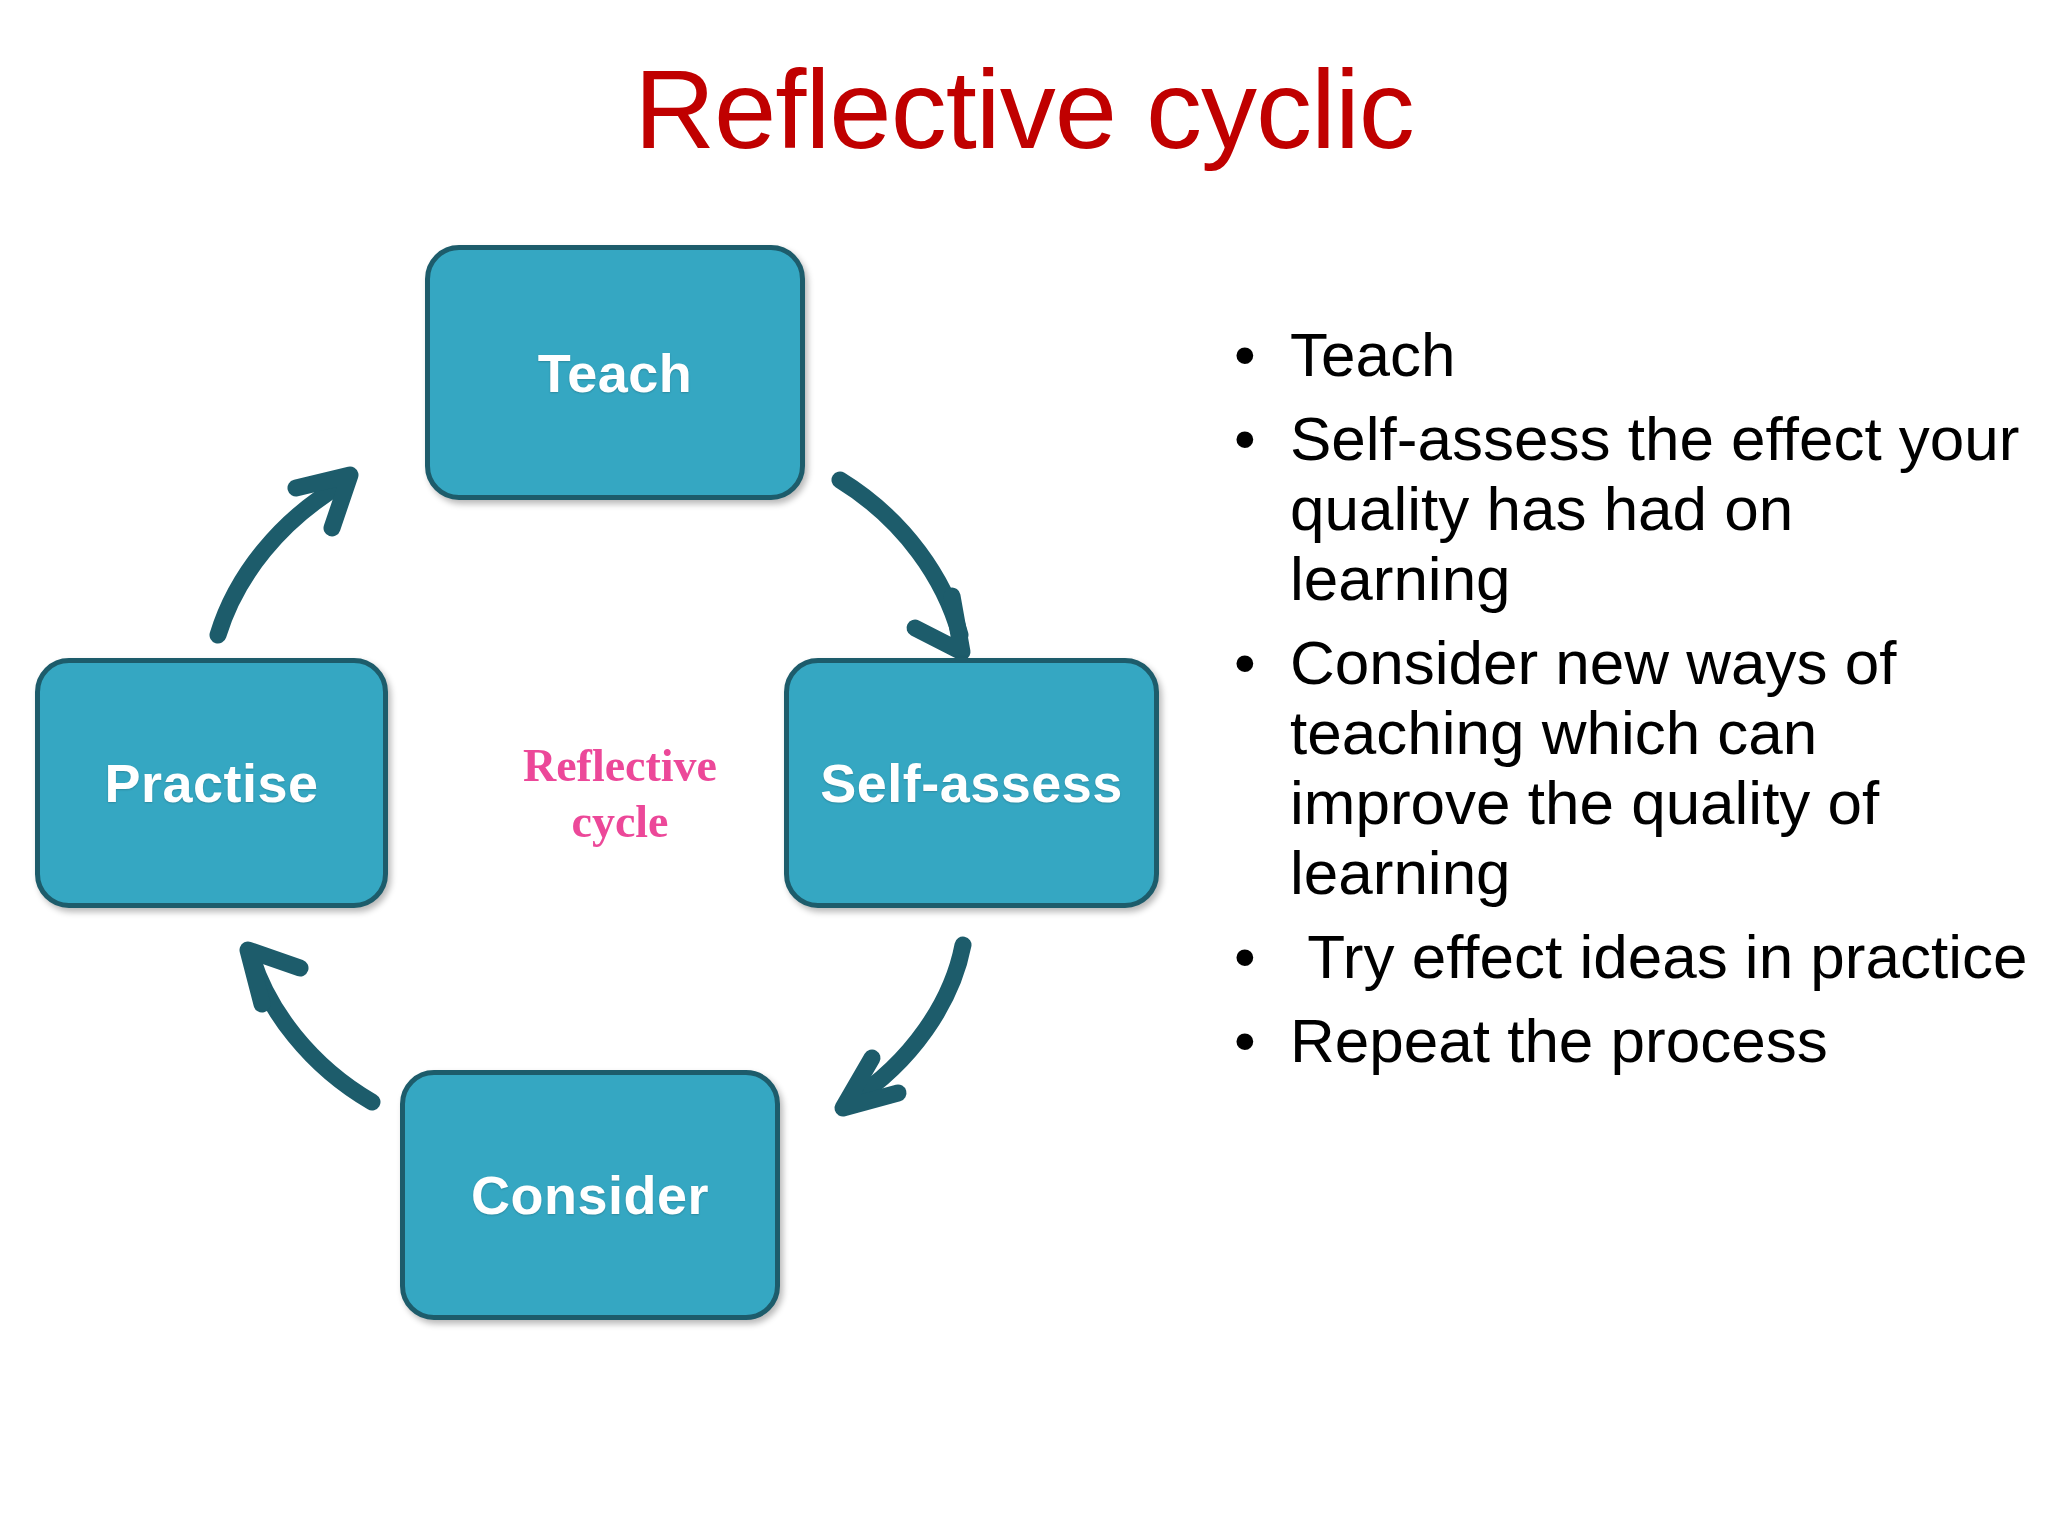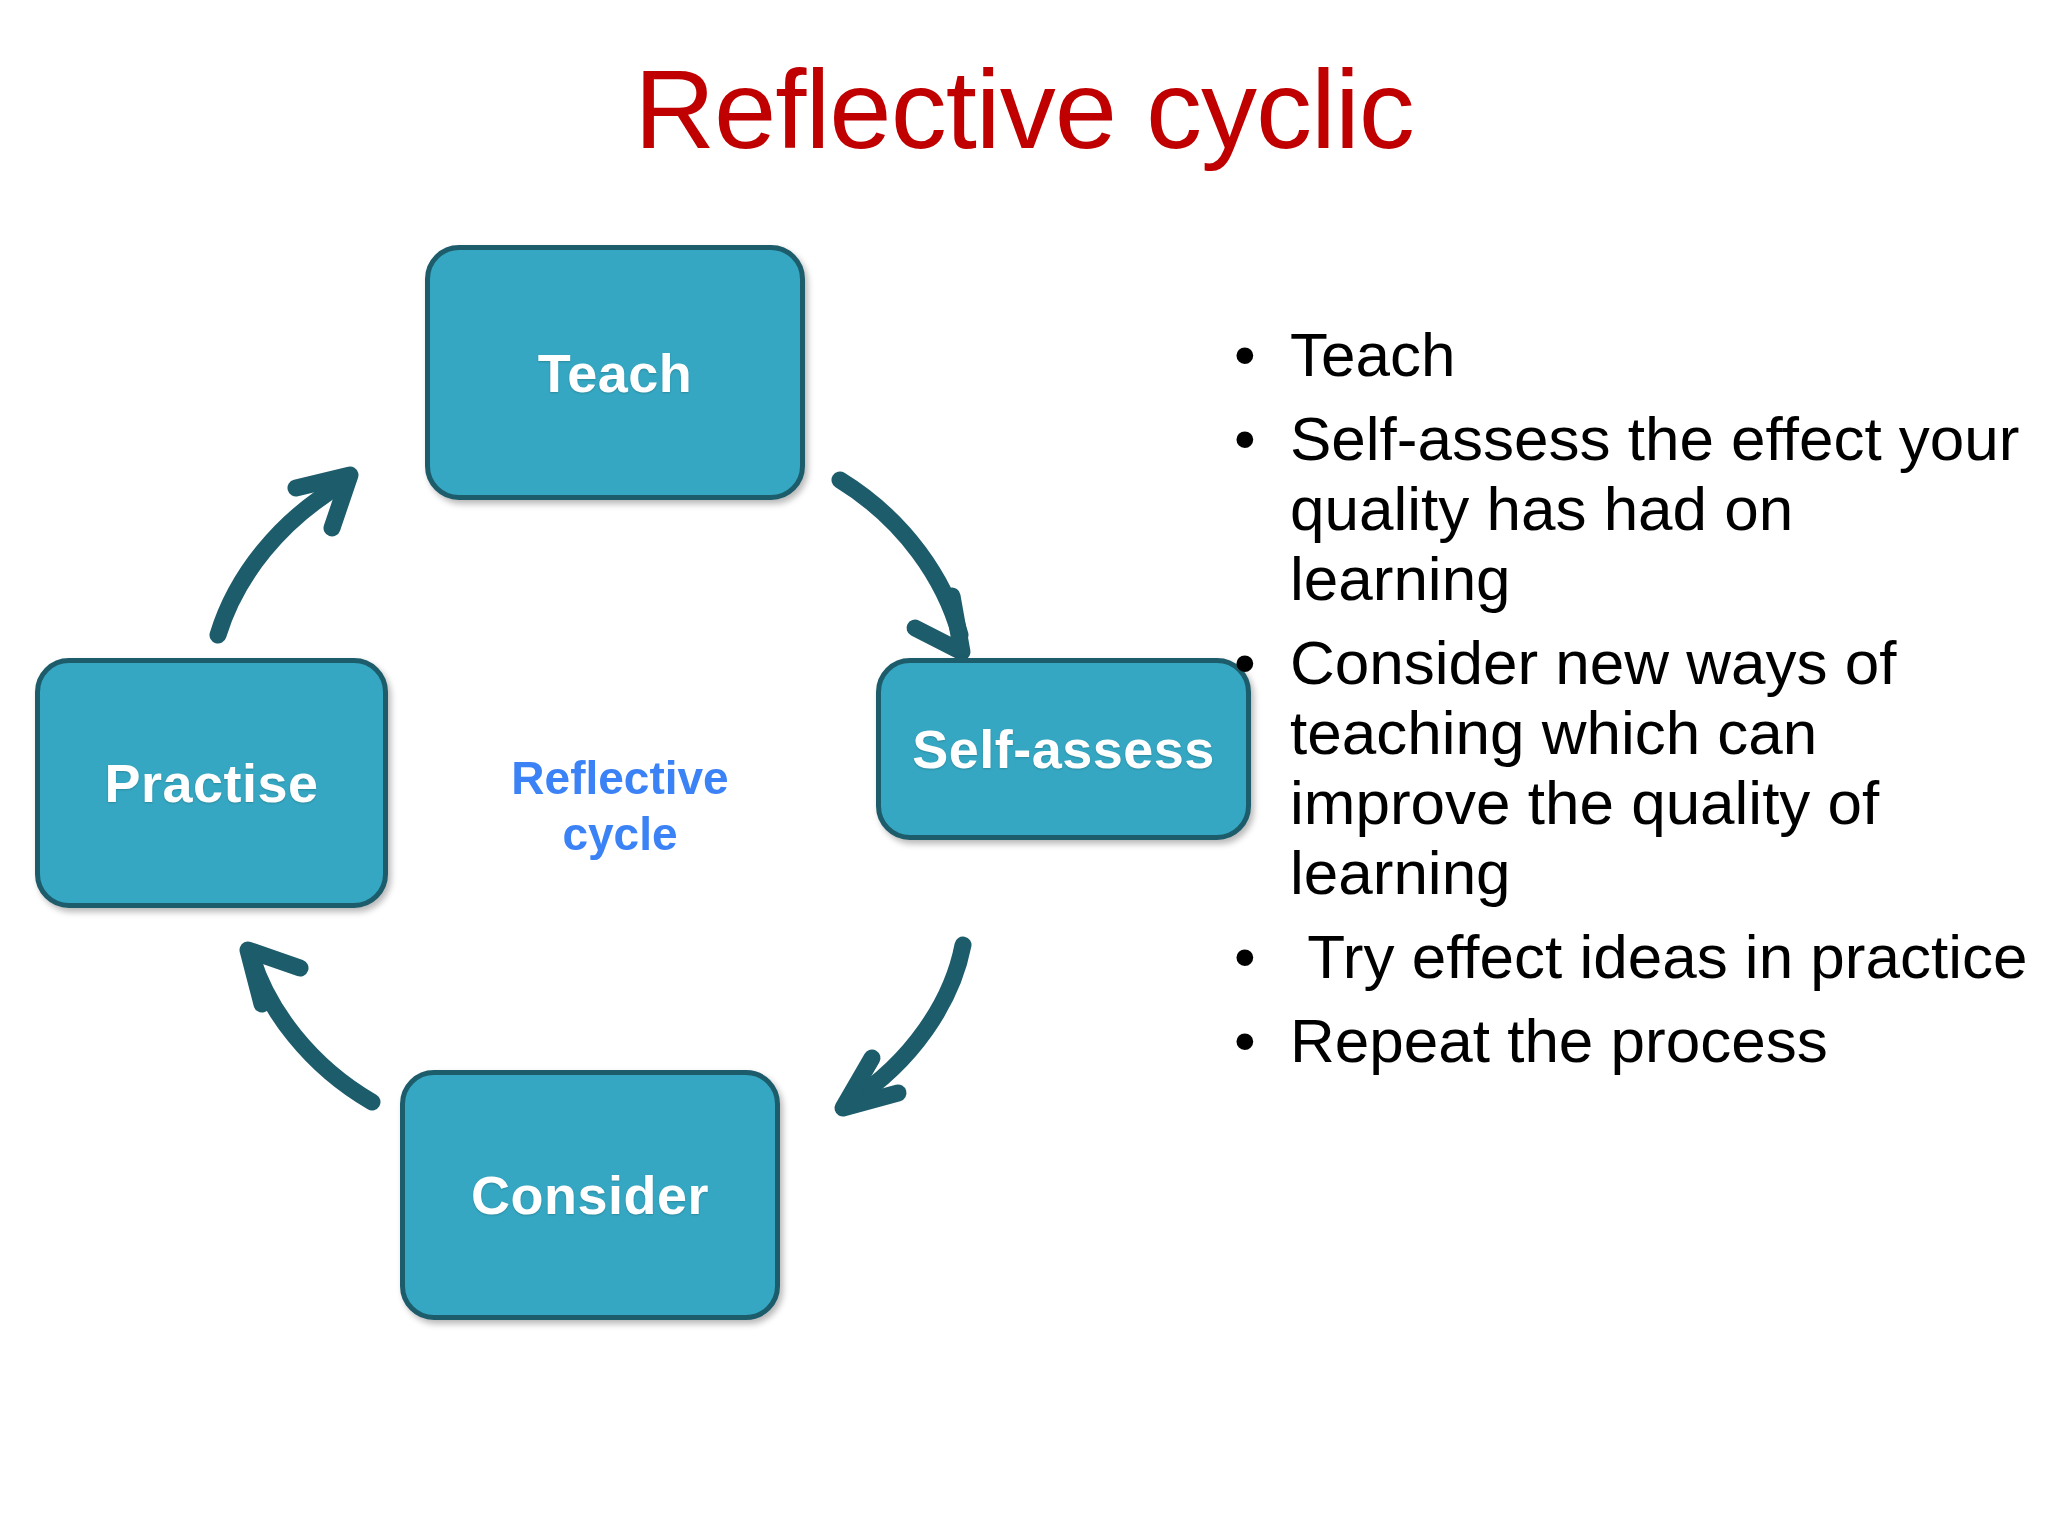--- a/index.html
+++ b/index.html
@@ -72,48 +72,49 @@
     text-shadow: 0 1px 2px rgba(0,0,0,0.18);
   }
 
   .node-teach {
     left: 425px;
     top: 55px;
     width: 380px;
     height: 255px;
   }
   .node-selfassess {
-    left: 876px;
+    left: 784px;
     top: 468px;
     width: 375px;
-    height: 182px;
+    height: 250px;
   }
   .node-consider {
     left: 400px;
     top: 880px;
     width: 380px;
     height: 250px;
   }
   .node-practise {
     left: 35px;
     top: 468px;
     width: 353px;
     height: 250px;
   }
 
   .cycle-center-label {
     position: absolute;
     left: 440px;
-    top: 560px;
+    top: 548px;
     width: 360px;
     text-align: center;
     font-size: 46px;
     font-weight: bold;
-    color: #3b82f6;
+    color: #ec4899;
     line-height: 1.22;
+    font-family: Liberation Serif, serif;
   }
 
   
   .bullet-panel {
     position: absolute;
     left: 1218px;
     top: 320px;
     width: 810px;
   }
 

